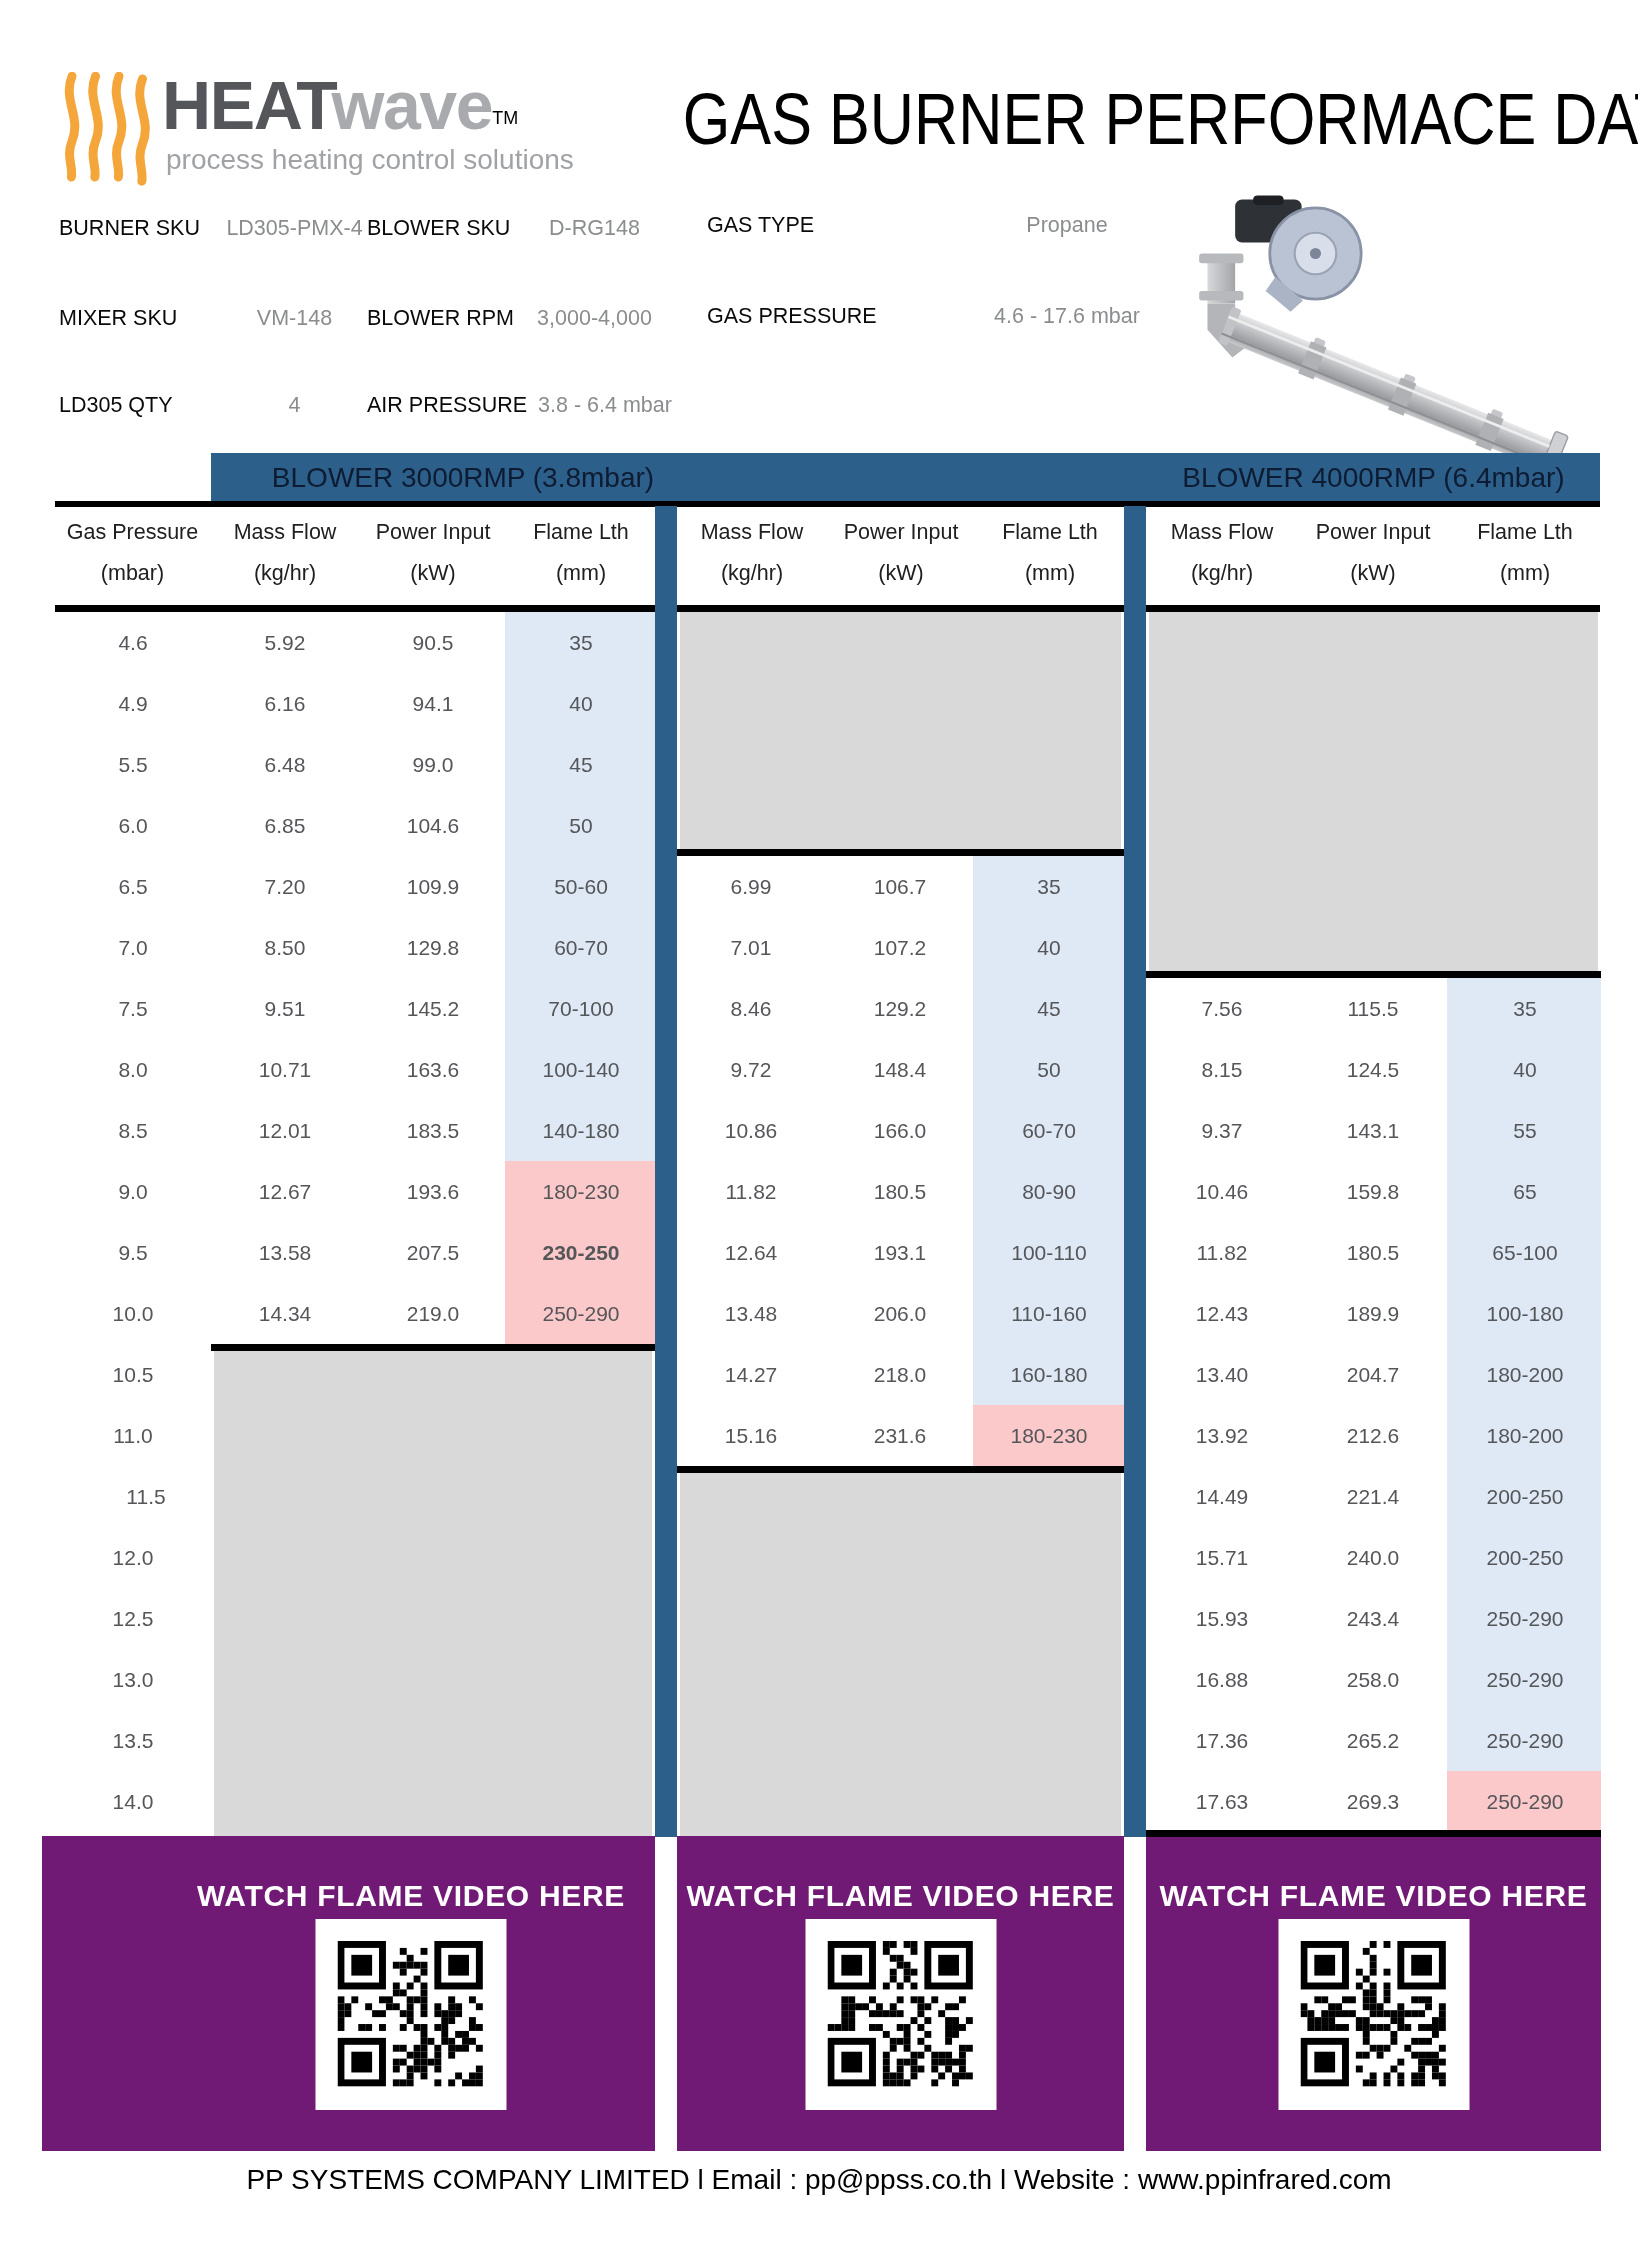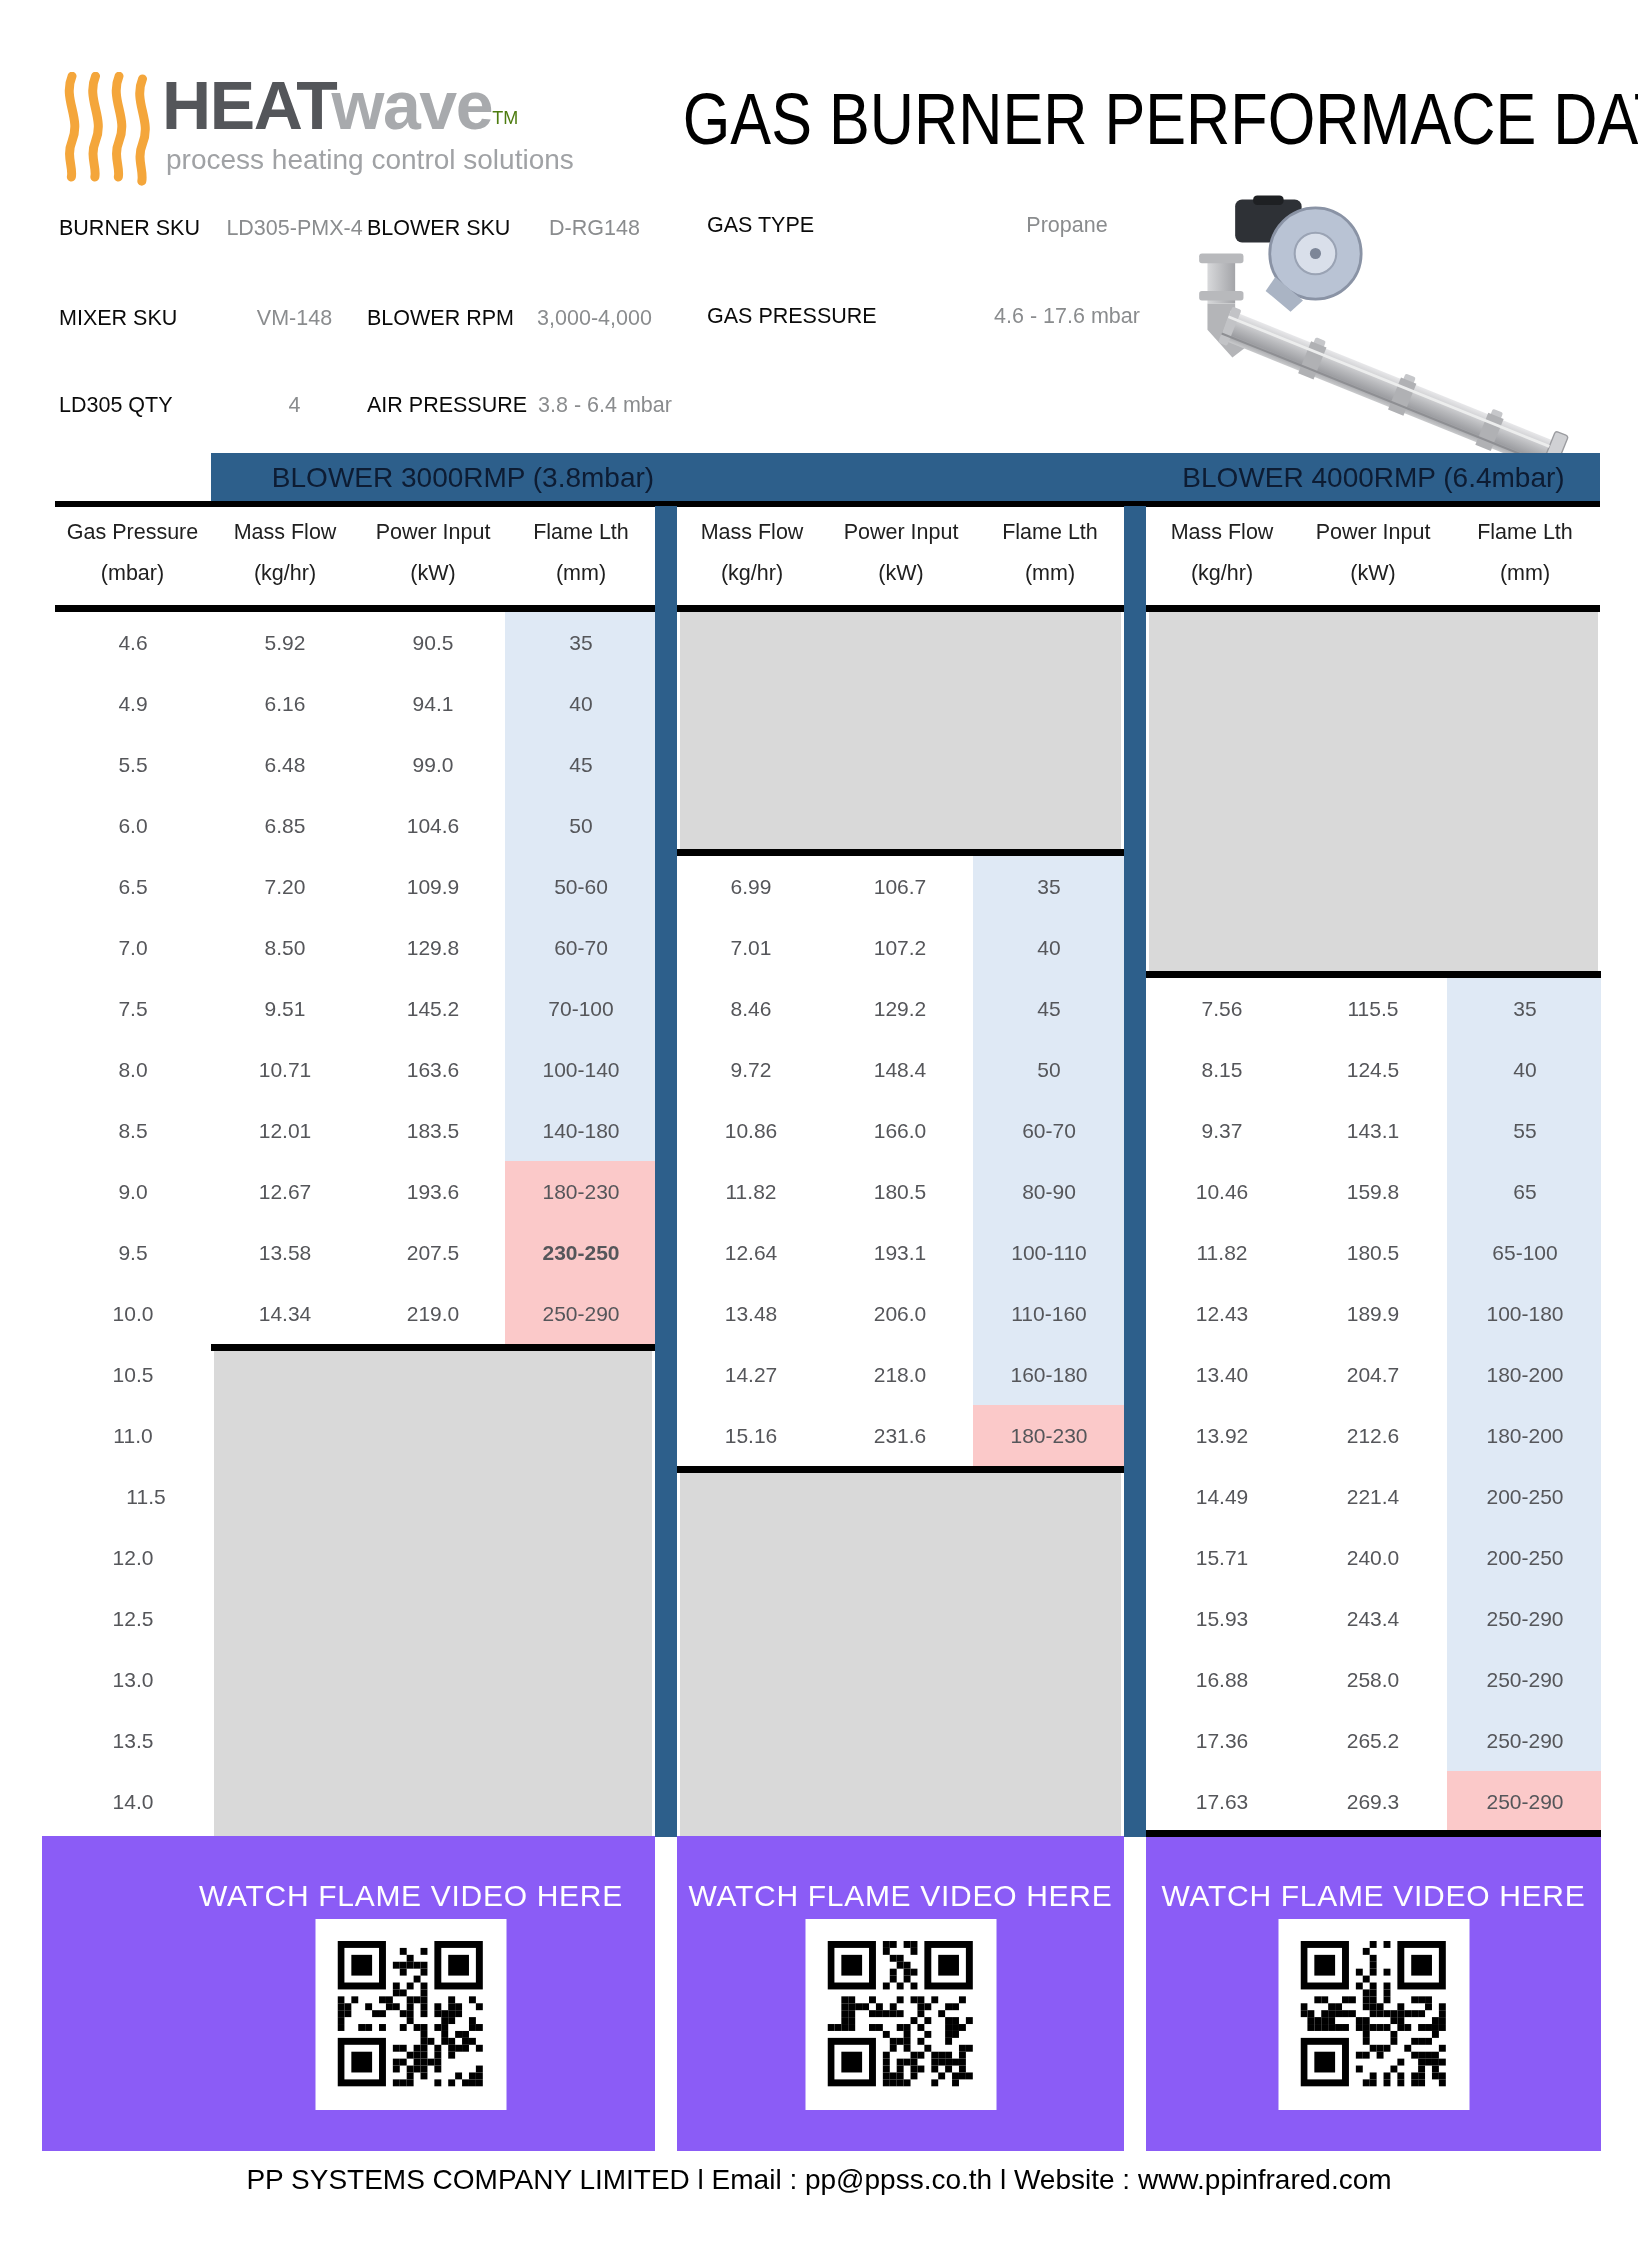--- a/index.html
+++ b/index.html
@@ -5,38 +5,38 @@
   html,body{margin:0;padding:0;background:#ffffff;}
   #page{position:relative;width:1638px;height:2261px;background:#fff;overflow:hidden;
         font-family:"Liberation Sans", sans-serif;}
   .abs{position:absolute;}
   
   #logo{left:62px;top:66px;width:541px;height:132px;}
   #logo-waves{position:absolute;left:0;top:5.5px;}
   #logo-text{position:absolute;left:100px;top:0;}
   .logo-heat{font-size:68px;font-weight:bold;color:#54565a;letter-spacing:-1.4px;}
   .logo-wave{font-size:68px;font-weight:bold;color:#a8aaad;letter-spacing:-1.4px;}
-  .logo-tm{font-size:18px;color:#4d7c0f;vertical-align:super;}
+  .logo-tm{font-size:18px;color:#000000;vertical-align:super;}
   #logo-tagline{position:absolute;left:104px;top:78px;font-size:28px;color:#a0a2a5;white-space:nowrap;}
   
   #main-title{left:610px;top:78px;width:970px;font-size:72px;color:#000;
       white-space:nowrap;text-align:center;transform:scaleX(0.85);transform-origin:center;}
   
   .spec-label{font-size:21.5px;color:#0a0a0a;white-space:nowrap;}
   .spec-value{font-size:21.5px;color:#8a8c8e;white-space:nowrap;text-align:center;}
   
   .blue{background:#2d5f8b;}
   #header-bar{left:211px;top:453px;width:1389px;height:49px;}
   .bar-title{position:absolute;top:453px;height:49px;line-height:49px;text-align:center;
       font-size:28px;color:#0d1c33;z-index:12;}
   .blackline{position:absolute;background:#000;z-index:15;}
   .divider{position:absolute;top:506px;width:22px;height:1331px;background:#2d5f8b;z-index:30;}
   .colhead{position:absolute;font-size:21.5px;color:#202020;text-align:center;z-index:20;white-space:nowrap;}
   
-  .panel{position:absolute;top:1836px;height:315px;background:#8b5cf6;z-index:5;}
+  .panel{position:absolute;top:1836px;height:315px;background:#701a75;z-index:5;font-weight:bold;}
   .panel-inner{position:absolute;top:0;bottom:0;}
   .watch-label{position:absolute;top:43px;left:0;right:0;text-align:center;
       font-size:30px;color:#ffffff;letter-spacing:0.7px;white-space:nowrap;}
   .qr-box{position:absolute;top:83px;left:50%;transform:translateX(-50%);
       width:191px;height:191px;background:#ffffff;}
   .qr-box svg{position:absolute;left:22px;top:22px;}
   
   #footer{left:0;top:2164px;width:1638px;text-align:center;font-size:28px;color:#000;}
   
   .tcell{position:absolute;font-size:21px;color:#55565a;text-align:center;z-index:20;

